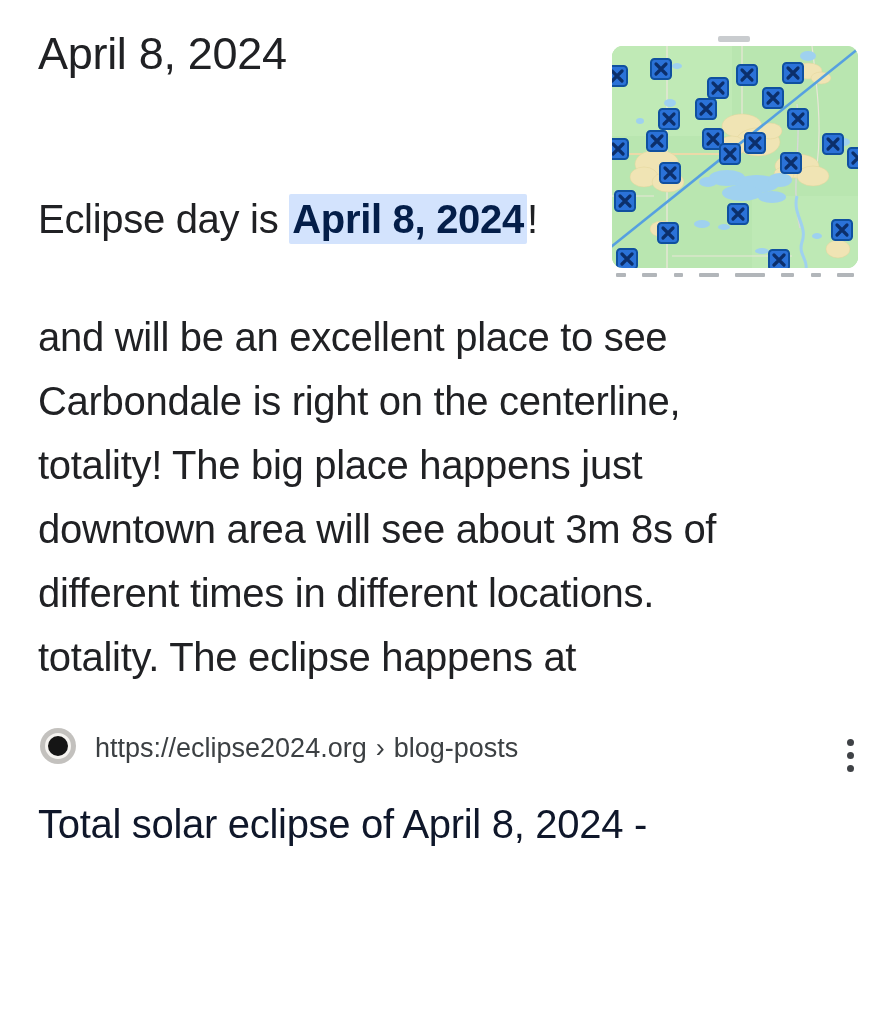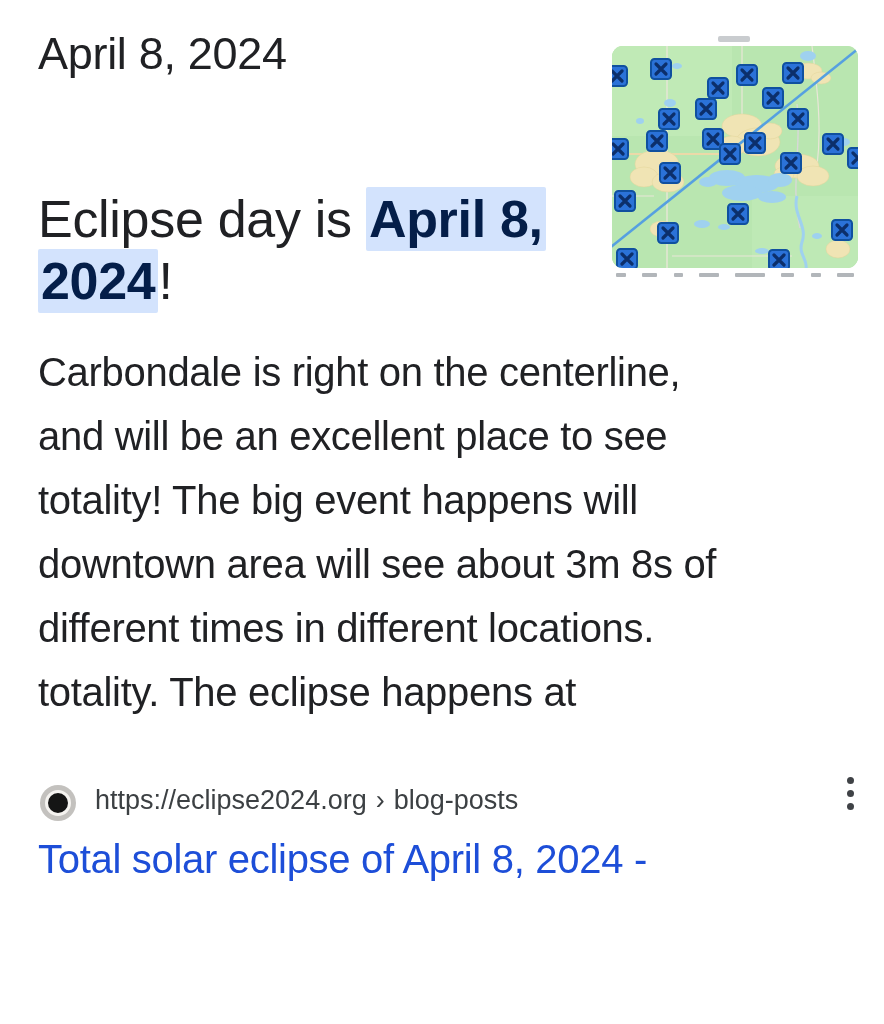--- a/index.html
+++ b/index.html
@@ -11,21 +11,21 @@
   }
   .container { padding: 18px 26px 0 38px; }
   .top-row { display: flex; align-items: flex-start; }
   .left-col { flex: 1; min-width: 0; }
   h1.page-title {
     font-size: 45px; line-height: 56px; font-weight: 400;
     margin: 8px 0 0 0; letter-spacing: -0.3px; color: #202124;
   }
   .subtitle {
     margin: 106px 0 0 0; max-width: 530px;
-    font-size: 52px; line-height: 62px; letter-spacing: -0.3px;
+    font-size: 40px; line-height: 62px; letter-spacing: -0.3px;
     color: #202124; font-weight: 400;
   }
   .subtitle mark {
     background: #d3e3fd; color: #041e49; font-weight: 700;
     padding: 3px 3px; border-radius: 2px;
     -webkit-box-decoration-break: clone; box-decoration-break: clone;
   }
   .map-col { width: 246px; flex: 0 0 246px; margin-top: 28px; position: relative; }
   .map-top-label {
     position: absolute; top: -10px; left: 106px; width: 32px; height: 6px;
@@ -38,33 +38,33 @@
   .map-attrib {
     margin-top: 5px; display: flex; gap: 12px; align-items: center;
     padding: 0 4px; justify-content: space-between;
   }
   .map-attrib i { display: block; height: 4px; background: #b2b6ba; border-radius: 1px; }
   .body-text { margin-top: 28px; }
   .body-text .line, .result-link .line {
     display: block; white-space: nowrap;
     font-size: 40px; line-height: 64px; letter-spacing: -0.3px;
   }
-  .source-row { margin-top: 44px; display: flex; align-items: flex-end; height: 48px; }
+  .source-row { margin-top: 44px; display: flex; align-items: flex-start; height: 48px; }
   .favicon {
     width: 26px; height: 26px; border-radius: 50%; background: #151515;
     border: 3px solid #f5f3f0; box-shadow: 0 0 0 5px #c3c1be;
     margin: 0 24px 0 7px; flex: 0 0 auto;
   }
   .crumb { font-size: 27px; color: #3c4043; letter-spacing: 0; }
   .crumb-sep { font-size: 27px; color: #3c4043; margin: 0 9px; }
   .dots { margin-left: auto; display: flex; flex-direction: column; gap: 6px; padding: 6px 4px; cursor: pointer; }
   .dots span { width: 7px; height: 7px; border-radius: 50%; background: #3f4246; display: block; }
   .result-link {
     display: block; margin-top: 12px; text-decoration: none;
-    color: #1d4ed8; font-weight: 400;
+    color: #0f172a; font-weight: 400;
   }
   .result-link .line { line-height: 63px; }
 </style>
 </head>
 <body>
 
 <div class="container">
 
   <div class="top-row">
     <div class="left-col">
@@ -165,23 +165,23 @@
           <i style="width:20px"></i>
         <i style="width:30px"></i>
           <i style="width:13px"></i>
           <i style="width:10px"></i>
           <i style="width:17px"></i>
       </div>
     </div>
   </div>
 
   <div class="body-text">
+    <span class="line">and will be an excellent place to see</span>
     <span class="line">Carbondale is right on the centerline,</span>
-    <span class="line">and will be an excellent place to see</span>
-    <span class="line">totality! The big event happens will</span>
+    <span class="line">totality! The big place happens just</span>
     <span class="line">downtown area will see about 3m 8s of</span>
     <span class="line">different times in different locations.</span>
     <span class="line">totality. The eclipse happens at</span>
   </div>
 
   <div class="source-row">
     <div class="favicon"></div>
     <span class="crumb">https://eclipse2024.org</span>
     <span class="crumb-sep">›</span>
     <span class="crumb">blog-posts</span>

